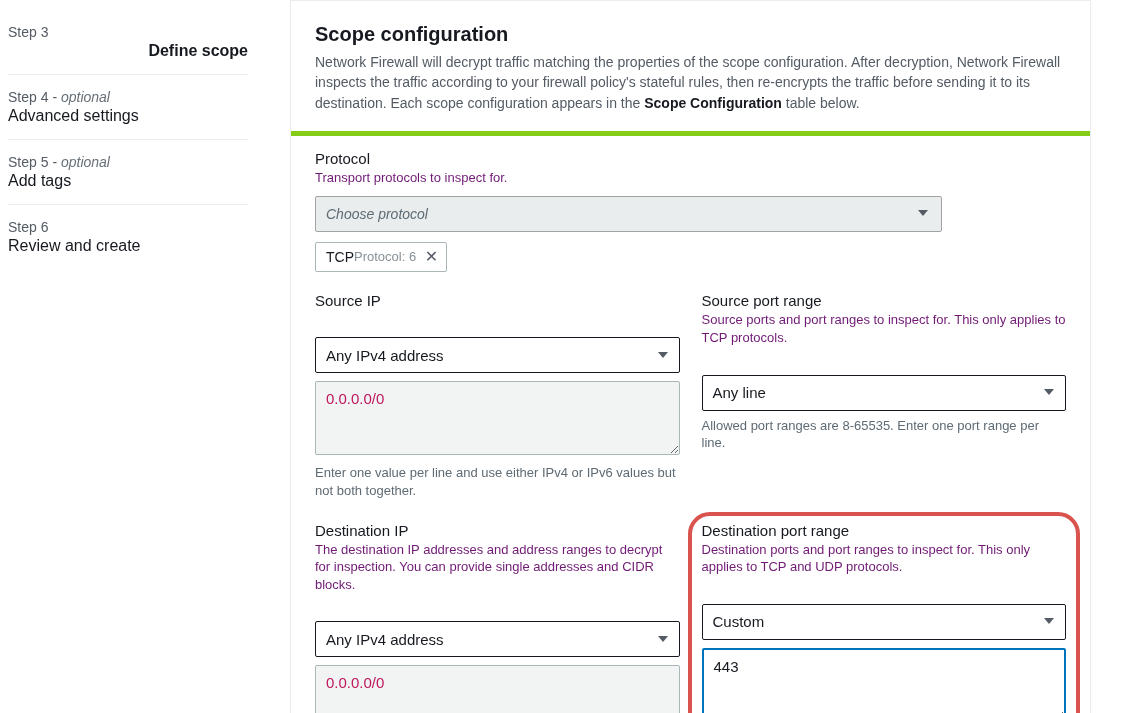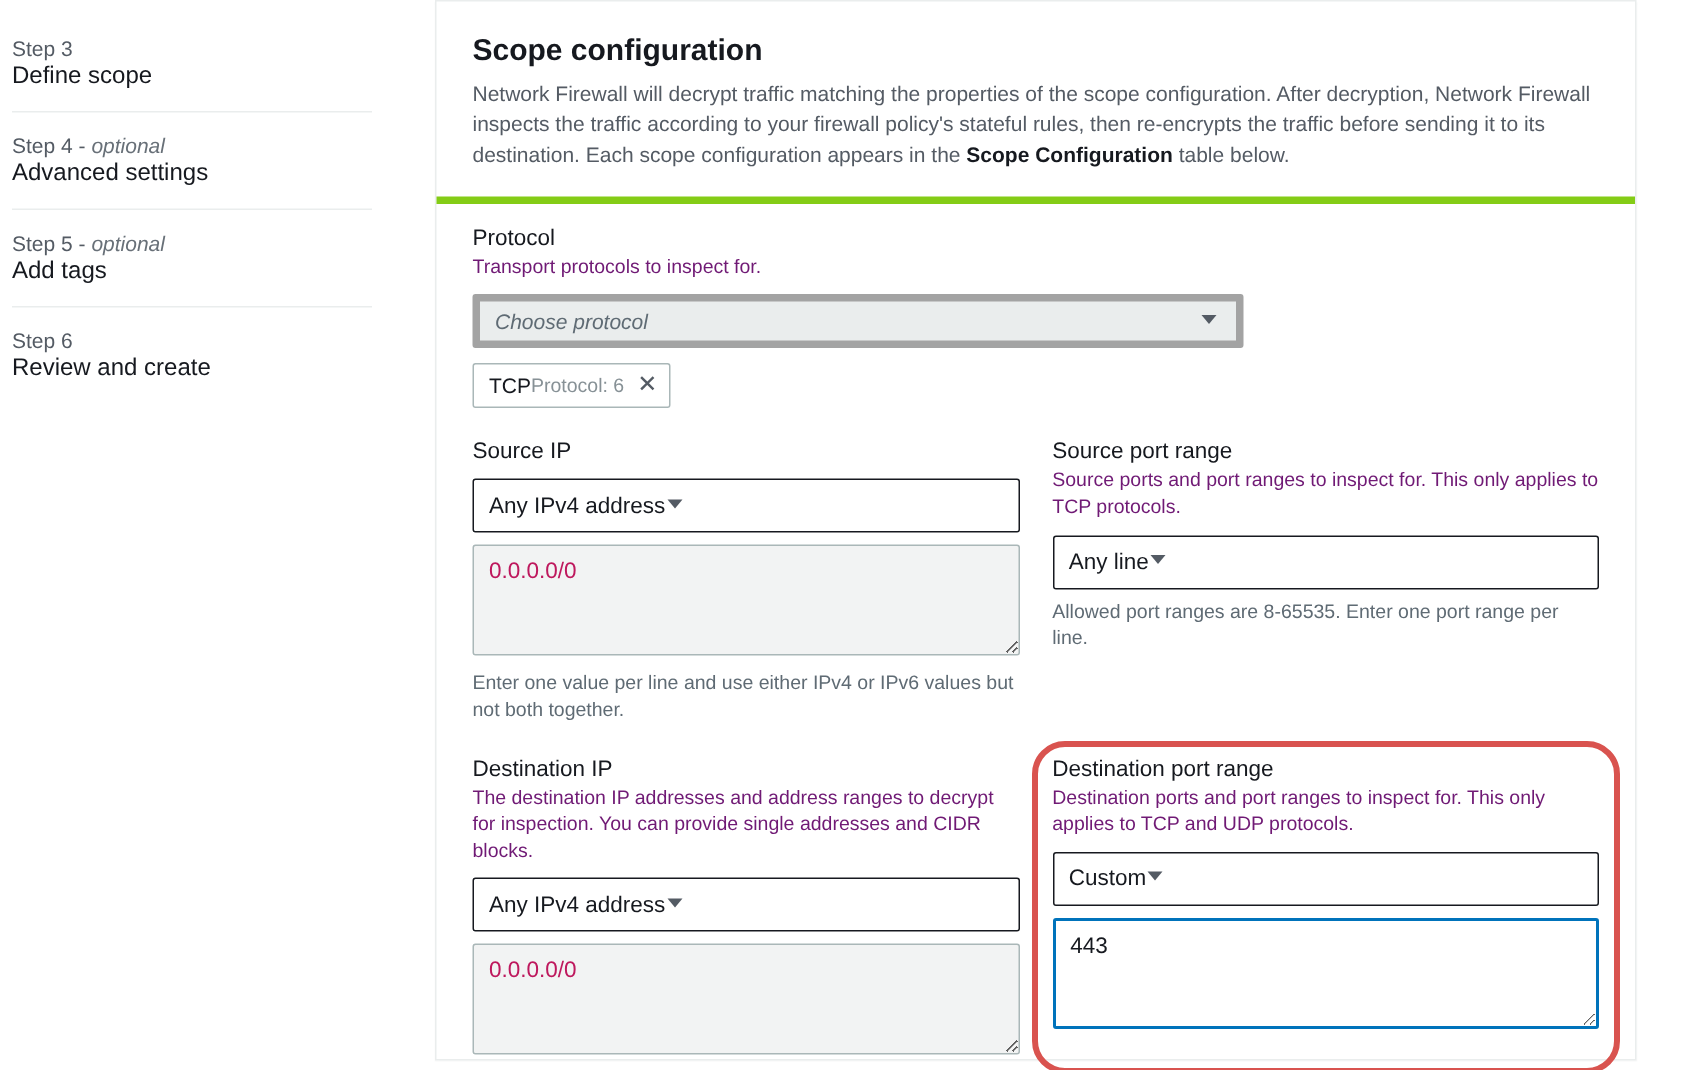--- a/index.html
+++ b/index.html
@@ -33,21 +33,21 @@
   }
   .step-header .optional {
     font-style: italic;
     color: #687078;
   }
   .step-title {
     font-size: 16px;
     color: #16191f;
     margin-top: 2px;
   }
-  .step-title.active { font-weight: 400; }
+  .step-title.active { font-weight: 700; text-align: right; }
   
   .main {
     flex: 1;
     padding: 0 30px 30px 20px;
   }
   .panel {
     border: 1px solid #eaeded;
     box-shadow: 0 1px 1px rgba(0,0,0,0.05);
     background: #fff;
   }
@@ -85,24 +85,24 @@
     color: #5f6b74;
     margin-top: 6px;
     line-height: 1.35;
   }
   
   .proto-select {
     margin-top: 10px;
     display: flex;
     align-items: center;
     justify-content: space-between;
-    width: 514px;
+    width: 627px;
     height: 36px;
     background: #eaeded;
-    border: 5px solid #a3a3a3;
+    border: 1px solid #a3a3a3;
     border-radius: 2px;
     padding: 0 12px 0 10px;
     color: #5f6b74;
     font-style: italic;
     cursor: pointer;
   }
   .caret-down {
     color: #545b64;
   }
   .proto-tag {
@@ -131,24 +131,24 @@
     line-height: 1;
   }
   
   .row2 {
     display: flex;
     gap: 22px;
     margin-top: 6px;
   }
   .col { flex: 1; min-width: 0; position: relative; }
   .dropdown {
-    margin-top: 10px;
+    margin-top: 28px;
     display: flex;
     align-items: center;
-    justify-content: flex-start;
+    justify-content: space-between;
     height: 36px;
     border: 1px solid #16191f;
     border-radius: 2px;
     padding: 0 10px;
     background: #fff;
     cursor: pointer;
     font-size: 15px;
   }
   textarea.values {
     margin-top: 8px;

